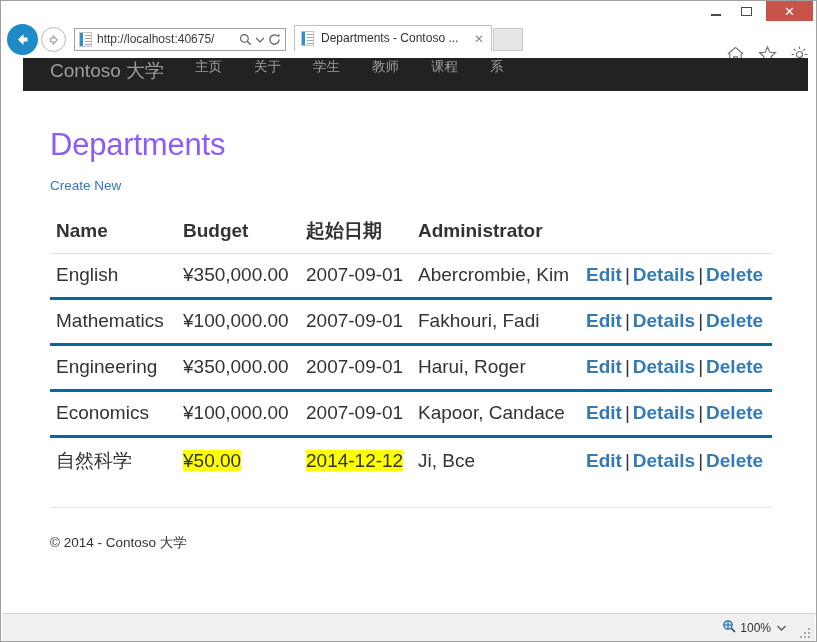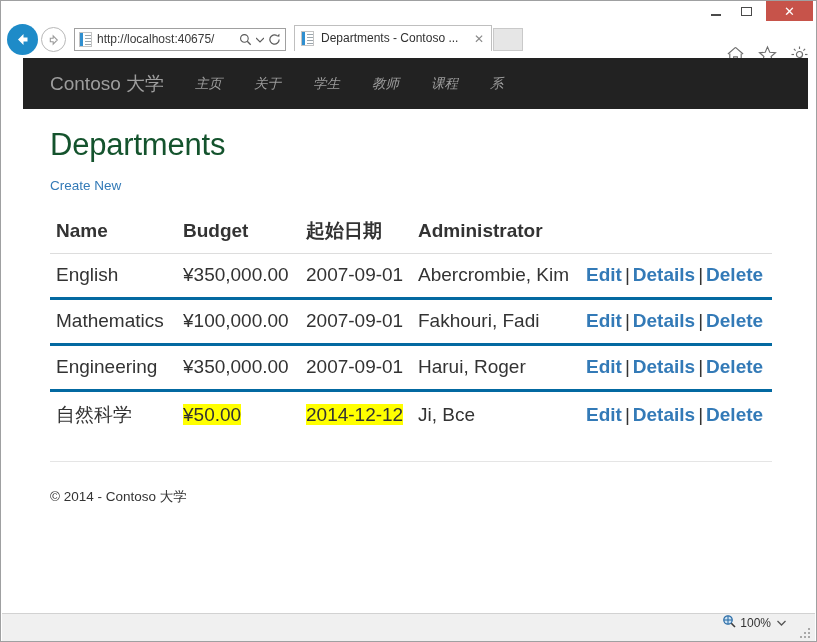--- a/index.html
+++ b/index.html
@@ -160,45 +160,45 @@
   .viewport {
     position: absolute; top: 57px; left: 1px;
     width: 813px; height: 555px;
     background: #ffffff;
     overflow: hidden;
   }
 
   
   .navbar {
     position: absolute; top: 0; left: 21px;
-    width: 785px; height: 51px;
+    width: 785px; height: 33px;
     background: #222222;
-    display: flex; align-items: center;
+    display: flex; 
   }
   .brand {
     color: #9d9d9d; font-size: 19px;
     padding: 0 15px 0 27px;
     white-space: nowrap; cursor: pointer;
   }
   .nav-link {
     color: #9d9d9d; font-size: 13.5px;
     padding: 0 16px;
-    white-space: nowrap; cursor: pointer; font-style: italic;
+    white-space: nowrap; cursor: pointer;
   }
 
   
   .page-body {
     position: absolute; top: 51px; left: 21px;
     width: 785px;
     padding: 0 27px;
   }
   h1.page-title {
     margin: 18px 0 0 0;
     font-size: 31px; font-weight: normal;
-    color: #14532d; letter-spacing: -0.2px;
+    color: #8b5cf6; letter-spacing: -0.2px;
   }
   .create-new {
     display: inline-block;
     margin-top: 15px;
     font-size: 13.5px; color: #337ab7;
     text-decoration: none; cursor: pointer;
   }
 
   
   table.dept {
@@ -246,21 +246,21 @@
     font-size: 13.5px; color: #333333;
     margin-top: 26px;
   }
 
   
   .statusbar {
     position: absolute; bottom: 0; left: 1px;
     width: 813px; height: 28px;
     background: #f0f0f0;
     border-top: 1px solid #d2d2d2;
-    display: flex; align-items: flex-start; justify-content: flex-end;
+    display: flex; align-items: center; justify-content: flex-end;
   }
   .zoom-ctl {
     display: flex; align-items: center; gap: 4px;
     margin-right: 28px;
     font-size: 12px; color: #333333;
     cursor: pointer;
   }
   .zoom-caret {
     width: 12px; display:flex; align-items:center; justify-content:center;
     cursor: pointer;
@@ -417,20 +417,27 @@
               <td class="act"><a>Edit</a><span class="sep">|</span><a>Details</a><span class="sep">|</span><a>Delete</a></td>
             </tr>
             <tr>
               <td>Engineering</td>
               <td>¥350,000.00</td>
               <td>2007-09-01</td>
               <td>Harui, Roger</td>
               <td class="act"><a>Edit</a><span class="sep">|</span><a>Details</a><span class="sep">|</span><a>Delete</a></td>
             </tr>
             <tr>
+              <td>Economics</td>
+              <td>¥100,000.00</td>
+              <td>2007-09-01</td>
+              <td>Kapoor, Candace</td>
+              <td class="act"><a>Edit</a><span class="sep">|</span><a>Details</a><span class="sep">|</span><a>Delete</a></td>
+            </tr>
+            <tr>
               <td>自然科学</td>
               <td><span class="hl">¥50.00</span></td>
               <td><span class="hl">2014-12-12</span></td>
               <td>Ji, Bce</td>
               <td class="act"><a>Edit</a><span class="sep">|</span><a>Details</a><span class="sep">|</span><a>Delete</a></td>
             </tr>
           </tbody>
       </table>
 
       <div class="footer-rule"></div>

